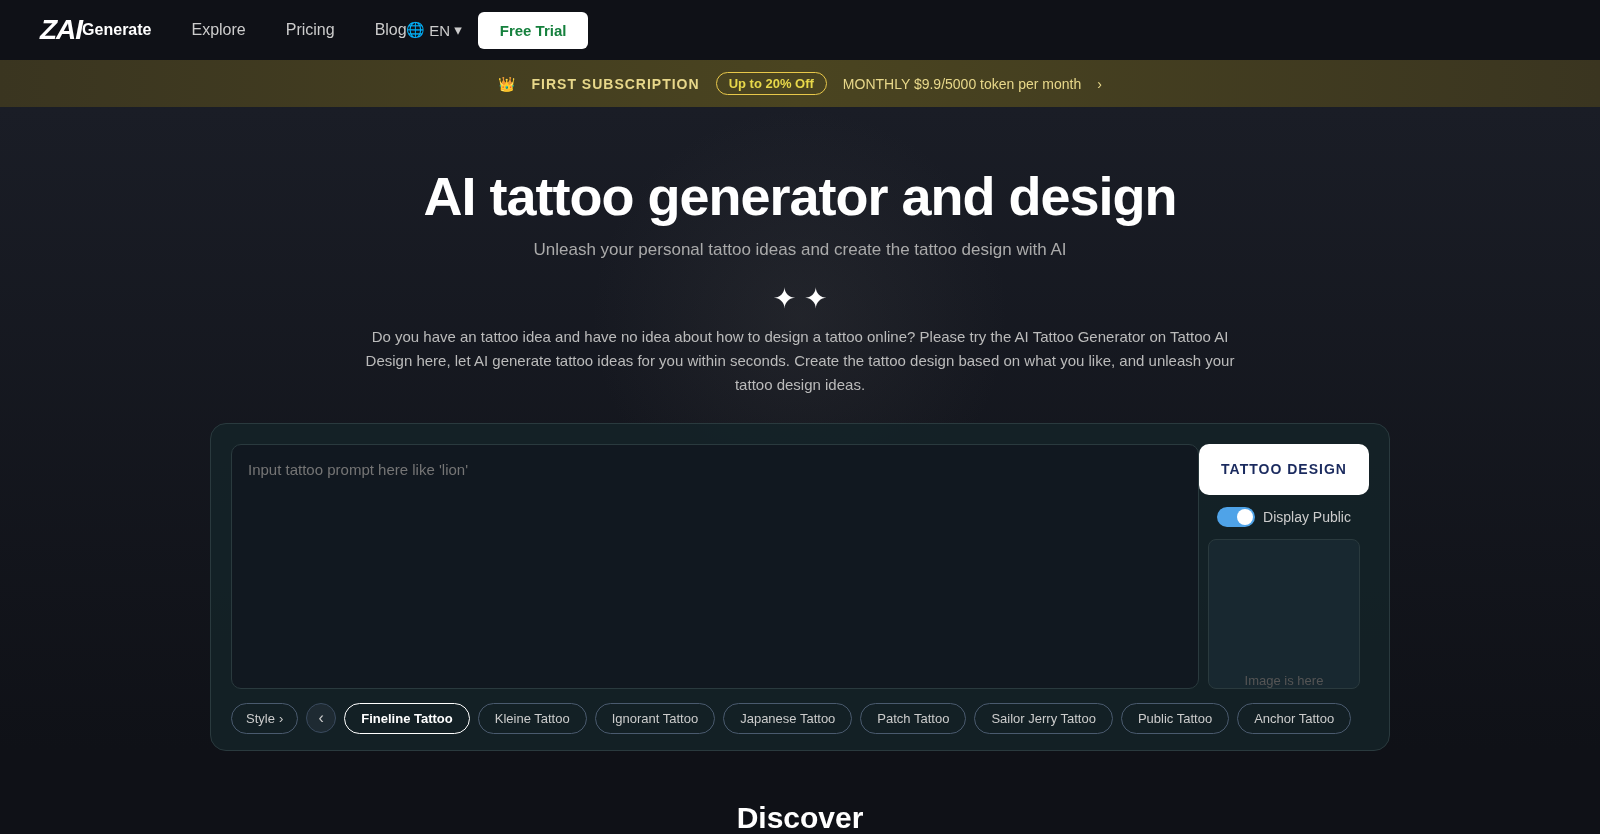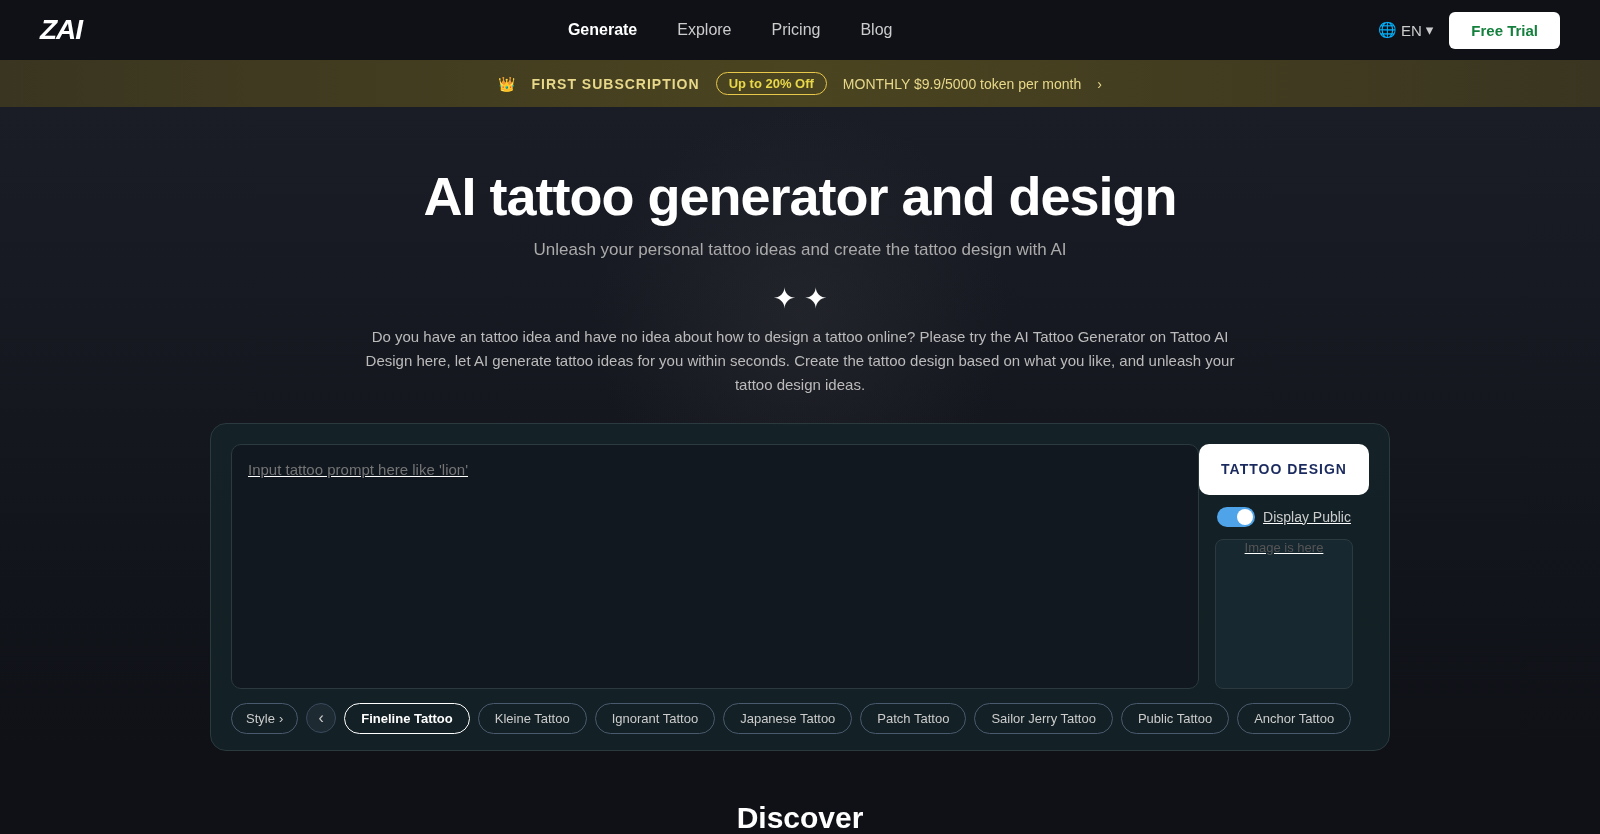--- a/index.html
+++ b/index.html
@@ -1,20 +1,20 @@
 <!DOCTYPE html>
 <html><head>
   <meta charset="utf-8">
   <style>
     * { margin: 0; padding: 0; box-sizing: border-box; }
     body { font-family: -apple-system, BlinkMacSystemFont, 'Segoe UI', sans-serif; background: #0f1117; color: #fff; overflow-x: hidden; width: 1600px; }
 
     
     .navbar {
-      display: flex; align-items: center; justify-content: space-between;
+      display: flex; align-items: center; justify-content: flex-start;
       padding: 0 40px; height: 60px; background: #0f1117; position: relative; z-index: 10;
     }
     .logo { font-size: 28px; font-weight: 800; color: #fff; letter-spacing: -1px; font-style: italic; }
     .nav-links { display: flex; gap: 40px; align-items: center; }
     .nav-link { color: #ccc; text-decoration: none; font-size: 16px; cursor: pointer; }
     .nav-link.active { color: #fff; font-weight: 600; }
     .nav-right { display: flex; align-items: center; gap: 16px; }
     .lang-btn { display: flex; align-items: center; gap: 4px; color: #ccc; font-size: 15px; cursor: pointer; background: none; border: none; }
     .free-trial-btn {
       background: #fff; color: #15803d; font-weight: 700; border: none;
@@ -63,21 +63,21 @@
       font-size: 15px; color: #bbb; text-align: center; max-width: 900px;
       position: relative; z-index: 1; line-height: 1.6; margin-bottom: 26px;
     }
 
     
     .generator-box {
       position: relative; z-index: 2; width: 1180px;
       background: rgba(20, 35, 40, 0.85); border: 1px solid #2a3a3e;
       border-radius: 16px; padding: 20px 20px 16px; display: flex; flex-direction: column; gap: 14px;
     }
-    .generator-inner { display: flex; gap: 0; text-decoration: underline; }
+    .generator-inner { display: flex; gap: 0; }
     .prompt-area {
       flex: 1; background: #111820; border: 1px solid #2a3a3e; border-radius: 10px;
       padding: 16px; min-height: 190px; color: #888; font-size: 15px;
       resize: none; outline: none; font-family: inherit;
     }
     .generator-right { display: flex; flex-direction: column; gap: 12px; align-items: center; width: 170px; }
     .tattoo-design-btn {
       width: 170px; background: #fff; color: #1a2a5e; font-weight: 900;
       border: none; padding: 16px 10px; border-radius: 10px; font-size: 14px;
       cursor: pointer; letter-spacing: 1px; line-height: 1.3;
@@ -85,22 +85,22 @@
     .display-public { display: flex; align-items: center; gap: 8px; font-size: 14px; color: #ccc; }
     .toggle {
       width: 38px; height: 20px; background: #4fa3e8; border-radius: 10px;
       position: relative; cursor: pointer;
     }
     .toggle-knob {
       position: absolute; right: 2px; top: 2px; width: 16px; height: 16px;
       background: #fff; border-radius: 50%;
     }
     .image-placeholder {
-      width: 138px; height: 150px; background: #182830; border: 1px solid #2a3a3e;
-      border-radius: 8px; display: flex; align-items: flex-start; justify-content: center;
+      width: 152px; height: 150px; background: #182830; border: 1px solid #2a3a3e;
+      border-radius: 8px; display: flex; align-items: flex-end; justify-content: center;
       color: #555; font-size: 13px;
     }
 
     
     .style-row { display: flex; align-items: center; gap: 8px; overflow: hidden; }
     .style-label {
       background: transparent; border: 1px solid #4a5a6e; color: #ccc;
       padding: 7px 14px; border-radius: 20px; font-size: 13px; cursor: pointer;
       white-space: nowrap; display: flex; align-items: center; gap: 4px;
     }

